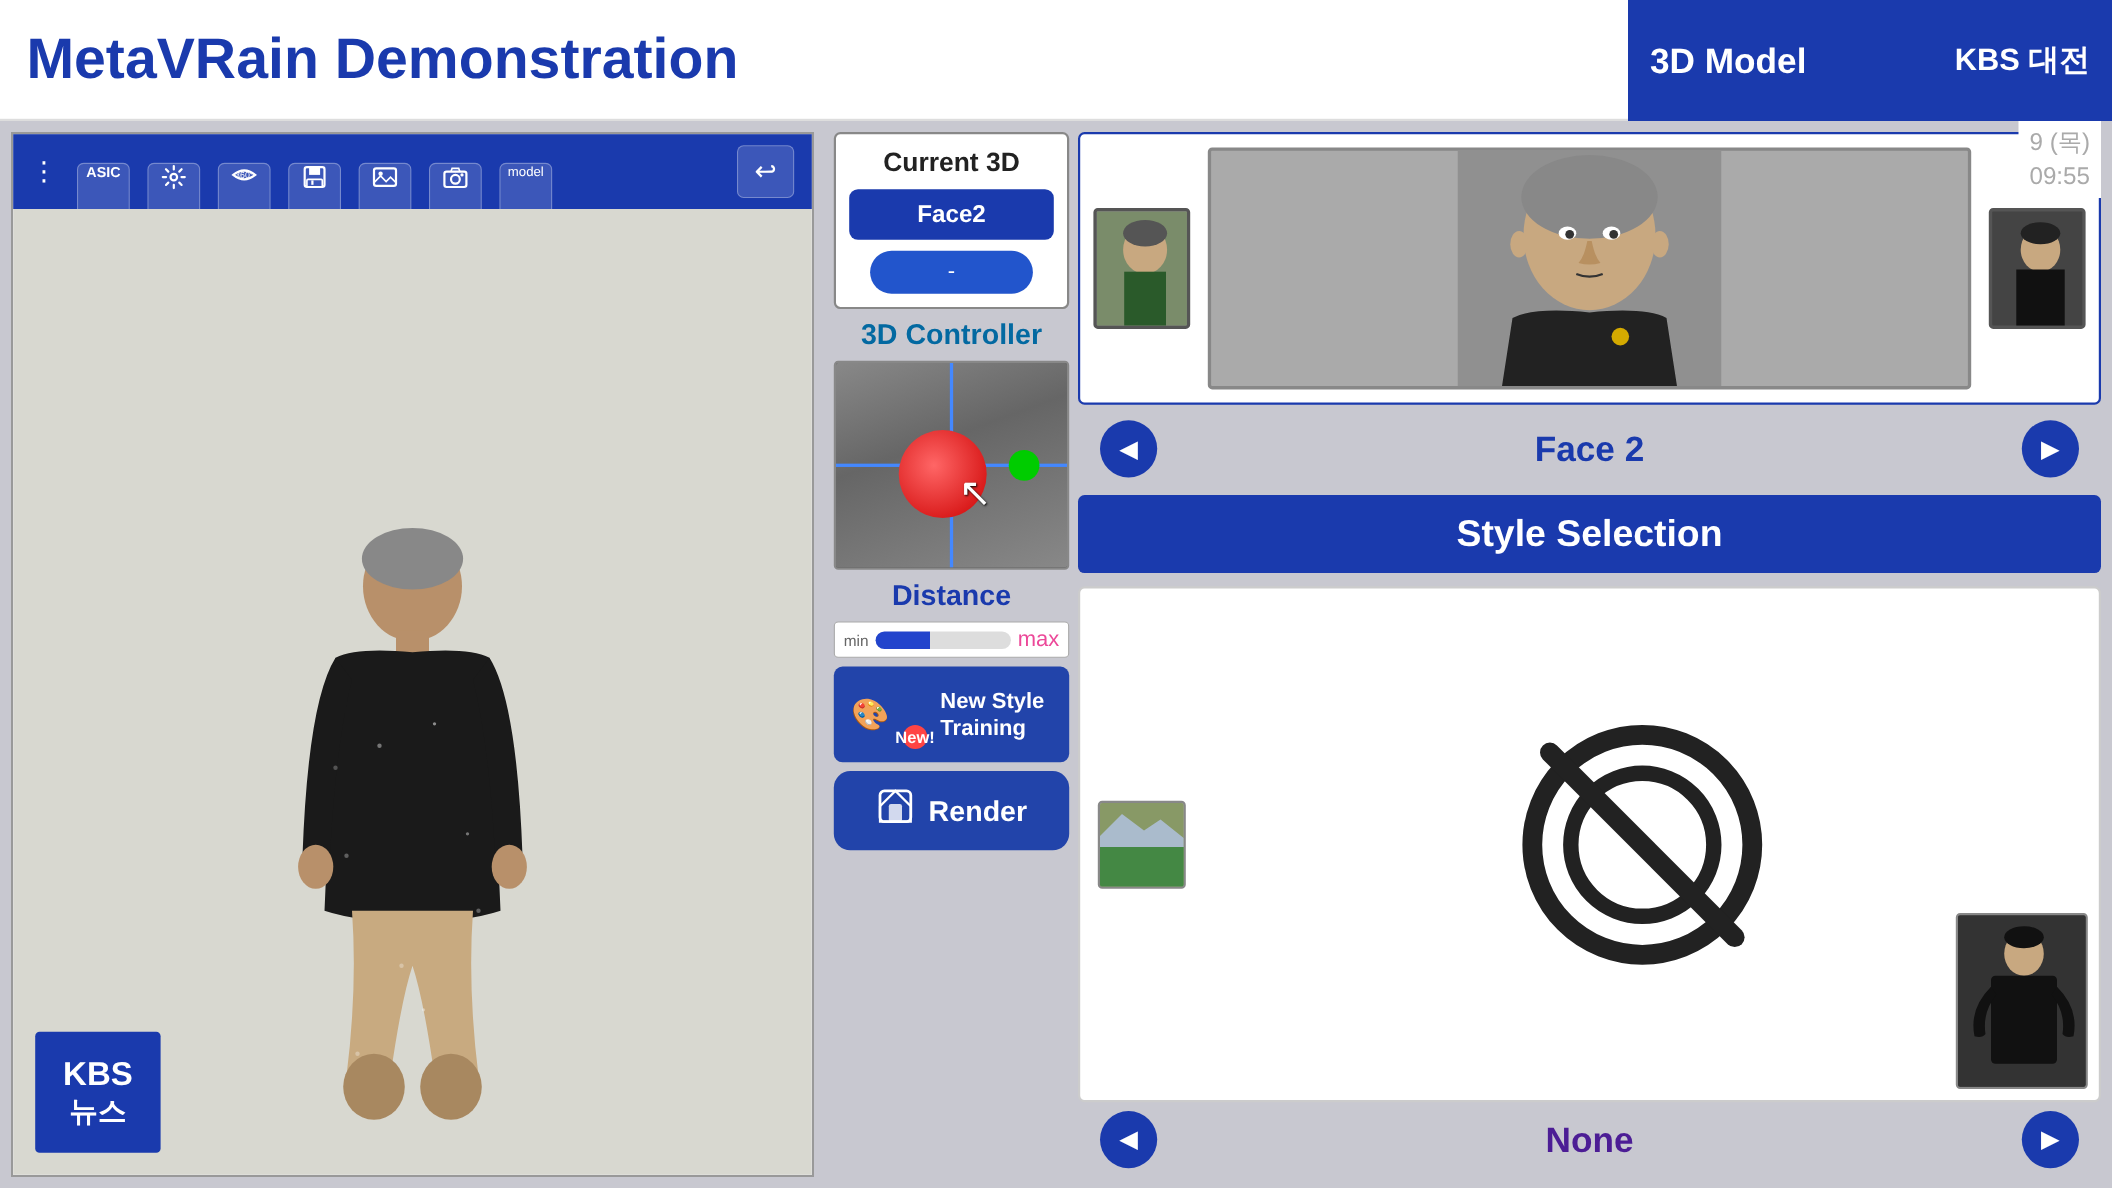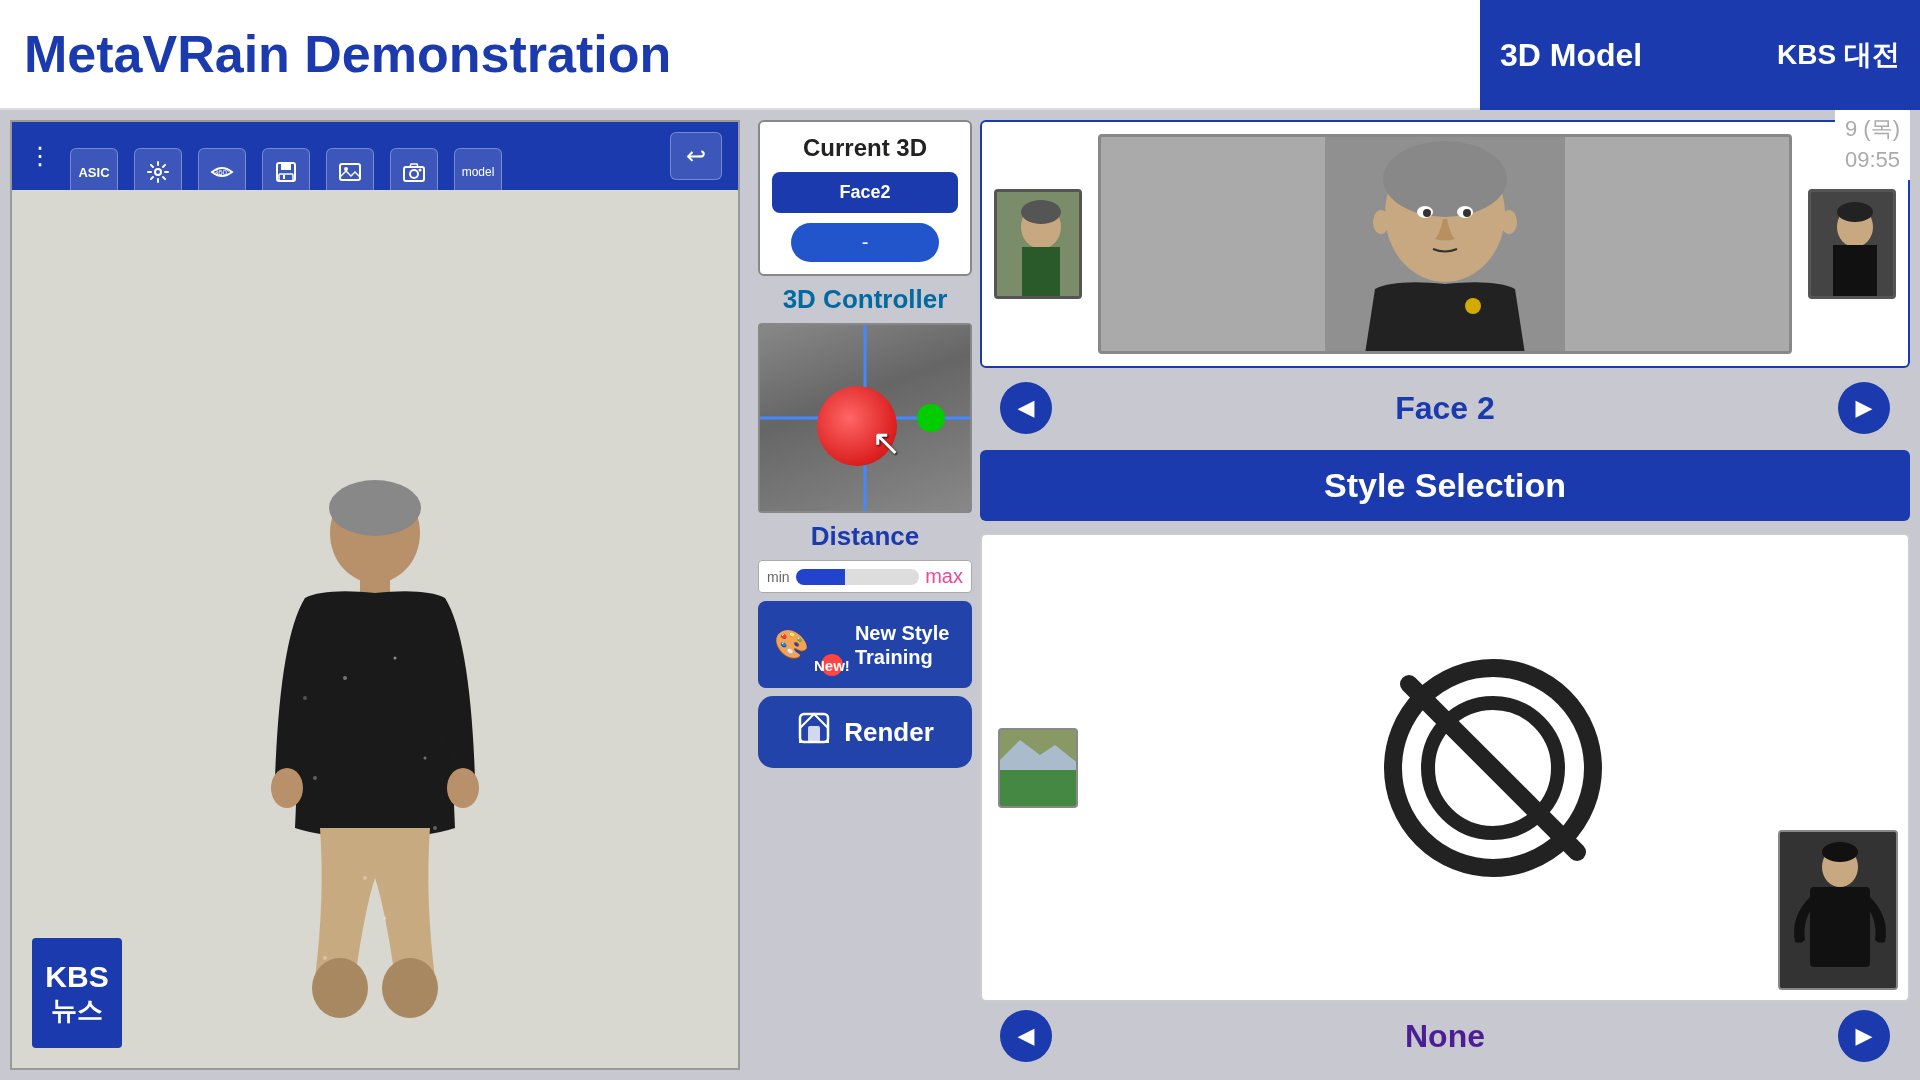--- a/index.html
+++ b/index.html
@@ -122,21 +122,20 @@
       letter-spacing: 2px;
     }
 
     .toolbar-btn {
       background: rgba(255,255,255,0.15);
       border: 1px solid rgba(255,255,255,0.3);
       border-radius: 6px;
       width: 48px;
       height: 48px;
       display: flex;
-      align-items: center;
       justify-content: center;
       cursor: pointer;
       color: white;
       font-size: 20px;
       margin-top: 32px;
     }
 
     .toolbar-spacer { flex: 1; }
 
     .toolbar-back-btn {
@@ -163,21 +162,21 @@
       overflow: hidden;
     }
 
     
     .kbs-logo {
       position: absolute;
       bottom: 20px;
       left: 20px;
       background: #1a3aad;
       color: white;
-      width: 90px;
+      width: 114px;
       height: 110px;
       display: flex;
       flex-direction: column;
       align-items: center;
       justify-content: center;
       font-size: 28px;
       font-weight: bold;
       border-radius: 4px;
       line-height: 1.2;
     }
@@ -208,21 +207,21 @@
       color: #222;
       text-align: center;
     }
 
     .face-btn {
       background: #1a3aad;
       color: white;
       border: none;
       border-radius: 8px;
       padding: 10px 38px;
-      font-size: 18px;
+      font-size: 22px;
       font-weight: bold;
       width: 100%;
       cursor: pointer;
     }
 
     .dash-btn {
       background: #2255cc;
       color: white;
       border: none;
       border-radius: 25px;

